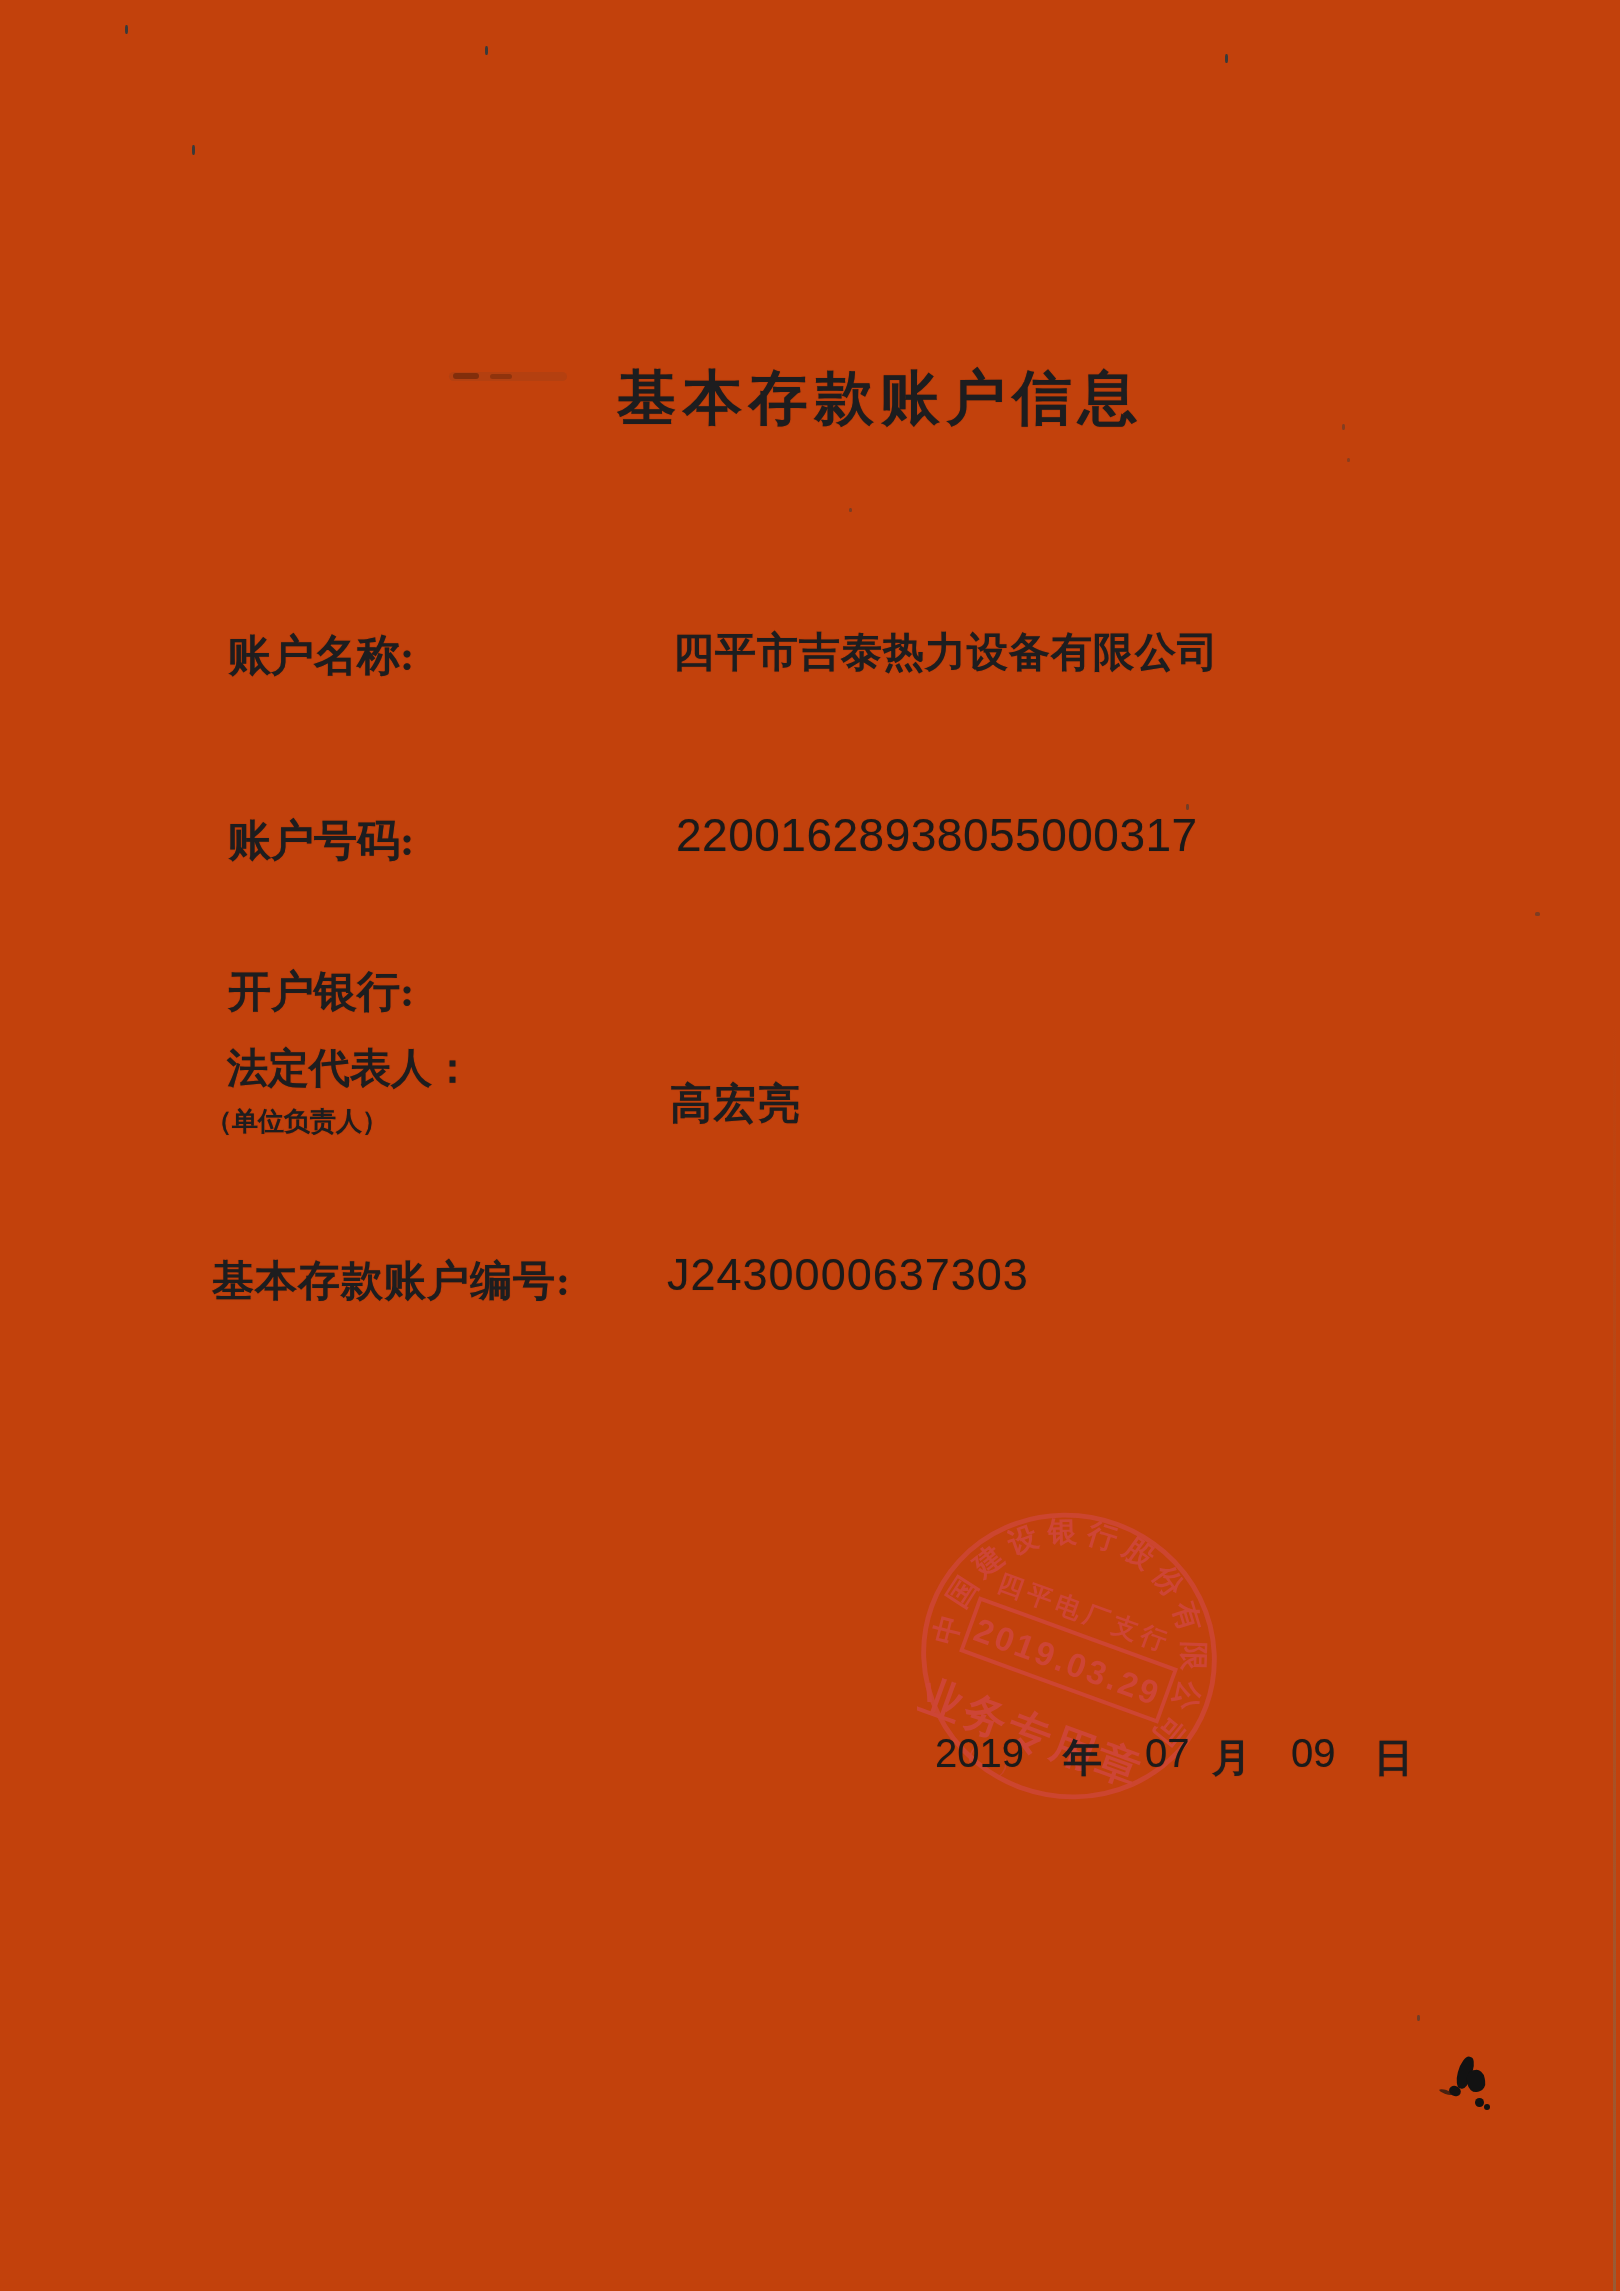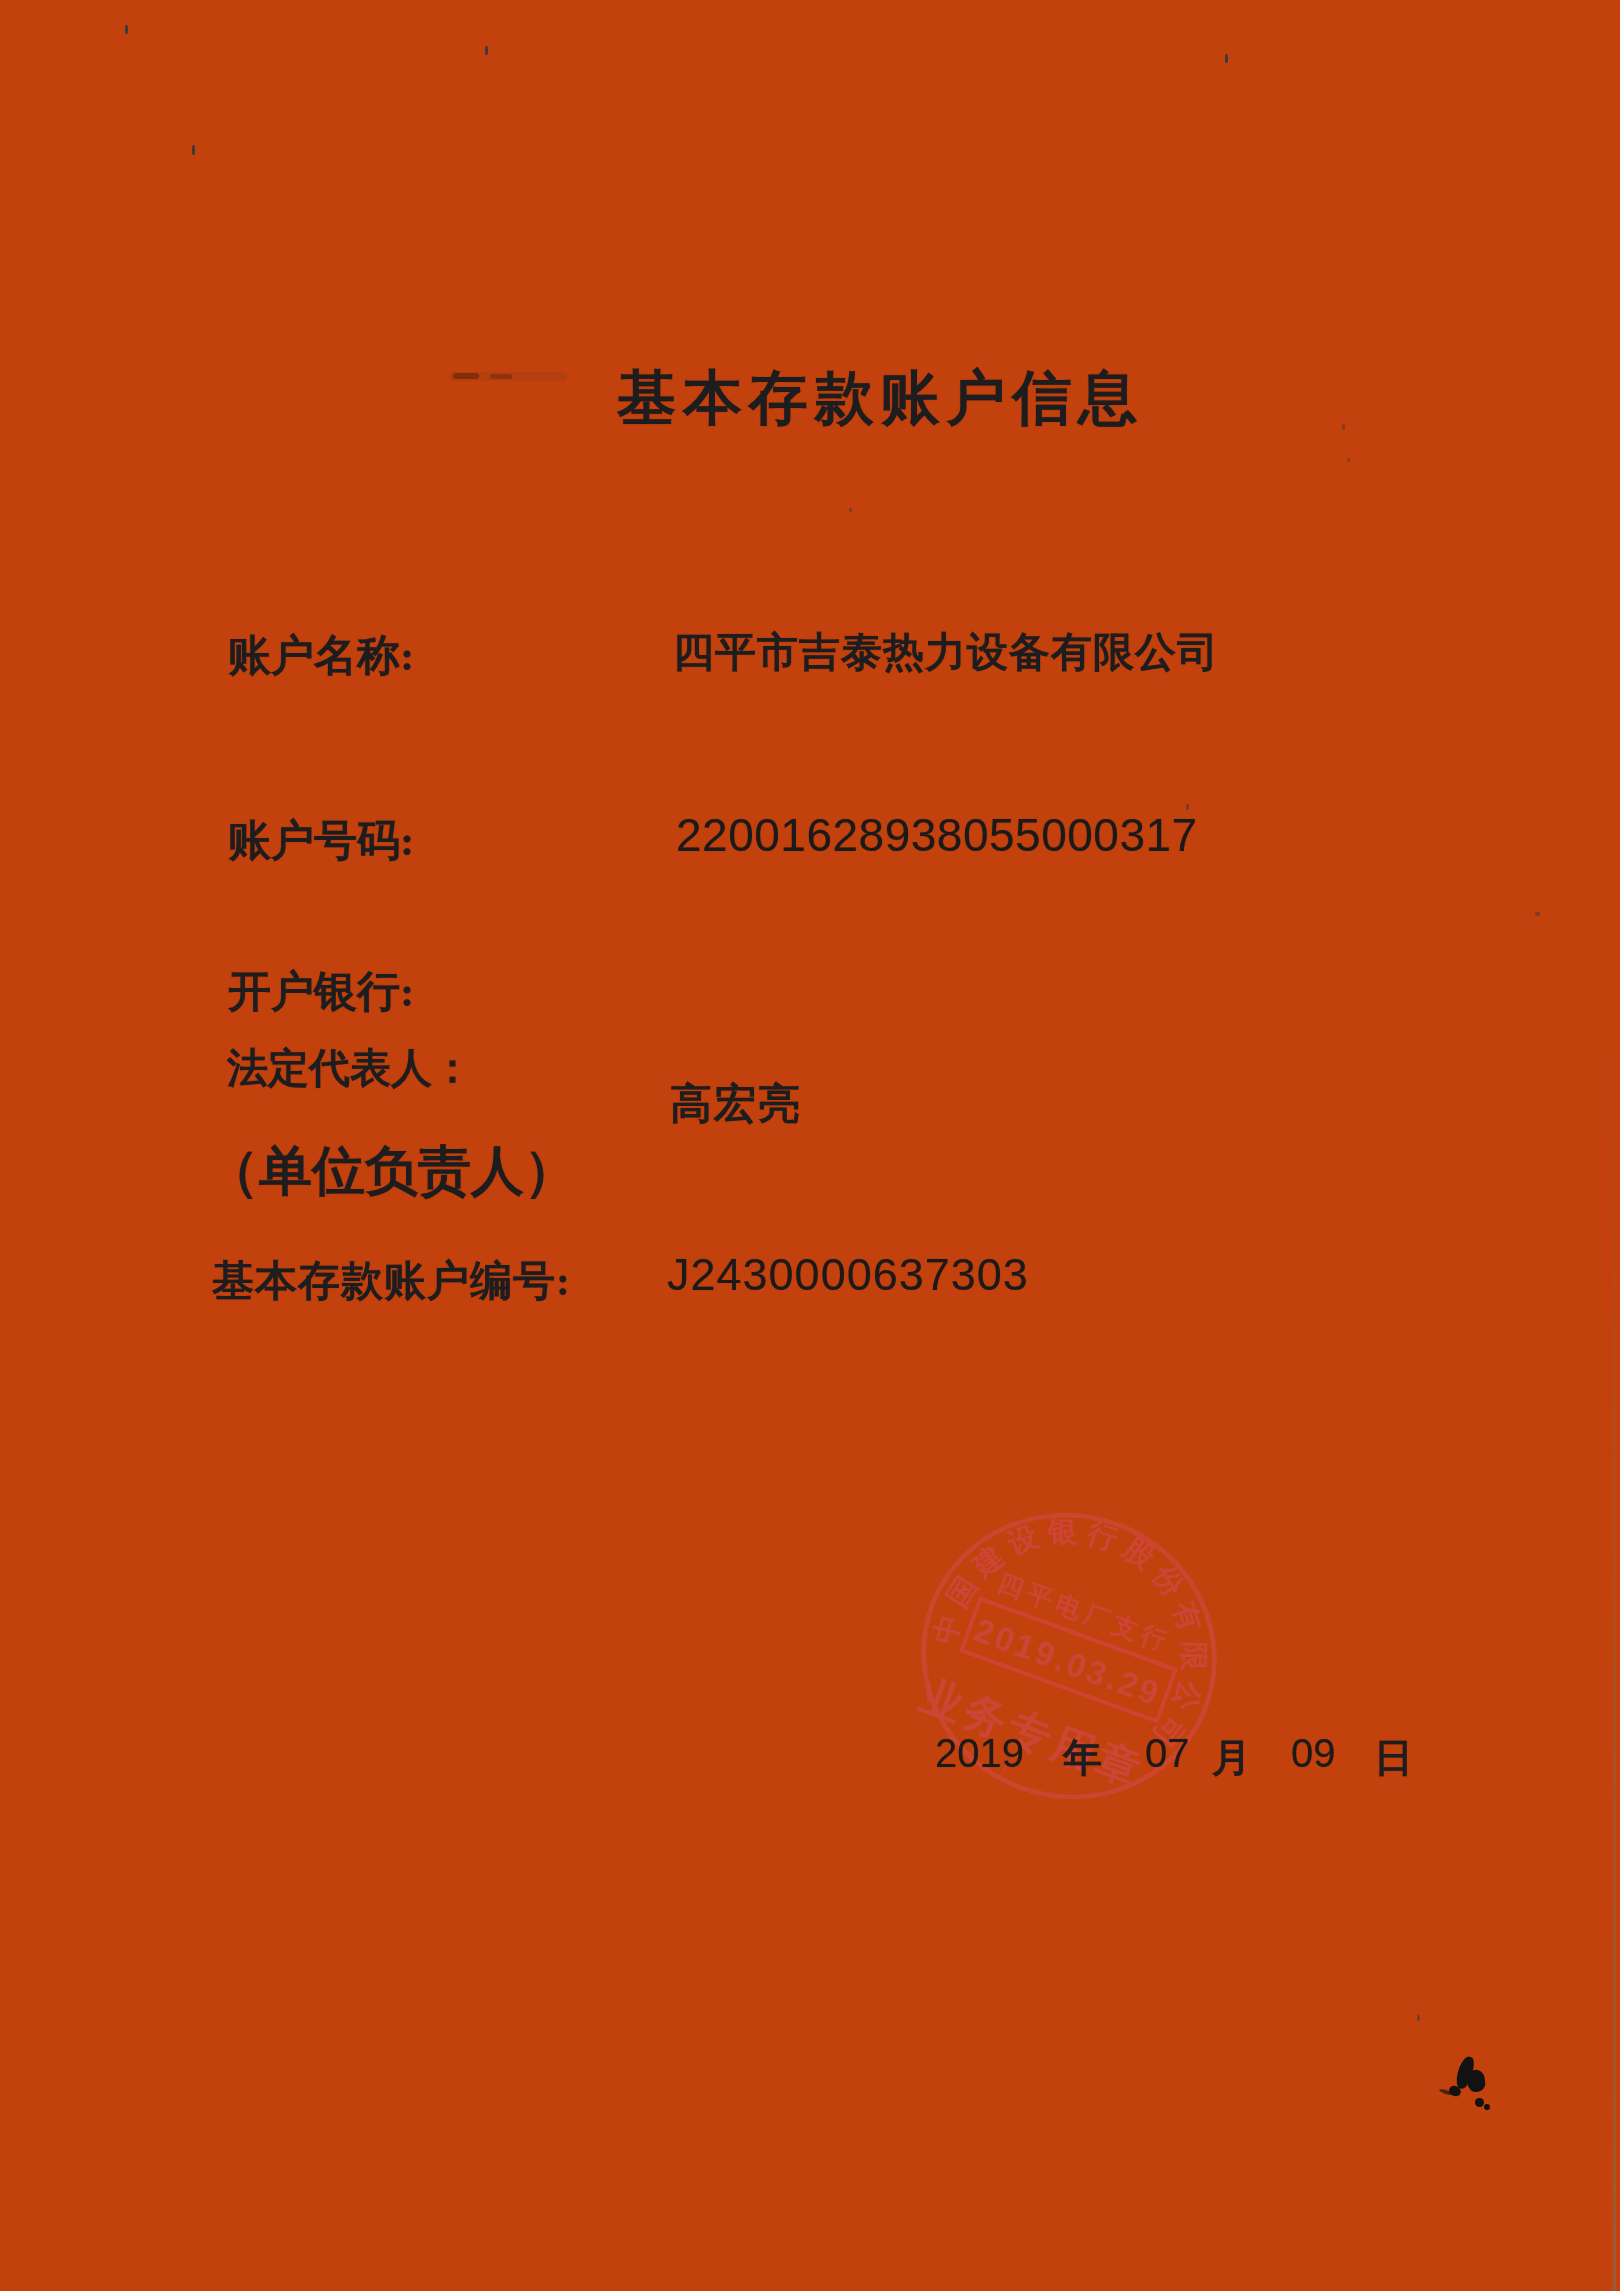--- a/index.html
+++ b/index.html
@@ -18,21 +18,21 @@
   .val{font-weight:600;text-shadow:0 0 1px rgba(0,0,0,.3);}
   .num{font-family:"Liberation Sans","DejaVu Sans",sans-serif;font-weight:400;color:#1a1a1a;text-shadow:0 0 1px rgba(0,0,0,.3);}
 
   .f1-label{left:228px;top:627px;font-size:43px;}
   .f1-value{left:673px;top:625px;font-size:41px;letter-spacing:1px;}
   .f2-label{left:228px;top:812px;font-size:43px;}
   .f2-value{left:676px;top:808px;font-size:46px;letter-spacing:0.5px;}
   .f3-label{left:228px;top:963px;font-size:43px;text-align:right;}
   .f3-value{left:672px;top:964px;font-size:40px;letter-spacing:1px;}
   .f4-label1{left:227px;top:1041px;font-size:41px;}
-  .f4-label2{left:206px;top:1136px;font-size:53px;}
+  .f4-label2{left:206px;top:1104px;font-size:26px;}
   .f4-value{left:670px;top:1076px;font-size:42px;letter-spacing:2px;}
   .f5-label{left:212px;top:1253px;font-size:42px;letter-spacing:1px;}
   .f5-value{left:667px;top:1249px;font-size:45px;letter-spacing:1px;}
 
   .dateline span{position:absolute;top:0;}
   .dateline{left:0;top:1731px;width:1372px;height:49px;z-index:3;}
   .d-year{left:935px;font-size:40px;}
   .d-yu{left:1063px;font-size:39px;font-weight:600;text-shadow:0 0 1px rgba(0,0,0,.35);}
   .d-month{left:1145px;font-size:40px;}
   .d-mu{left:1212px;font-size:39px;font-weight:600;text-shadow:0 0 1px rgba(0,0,0,.35);}

